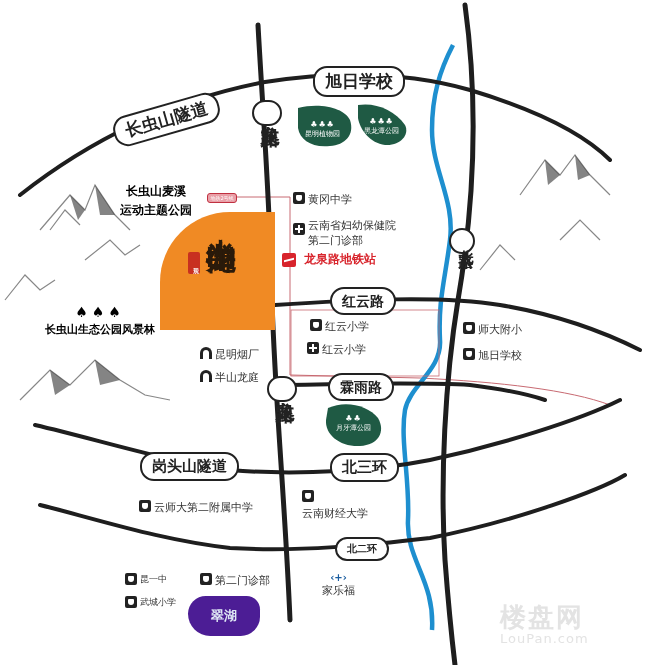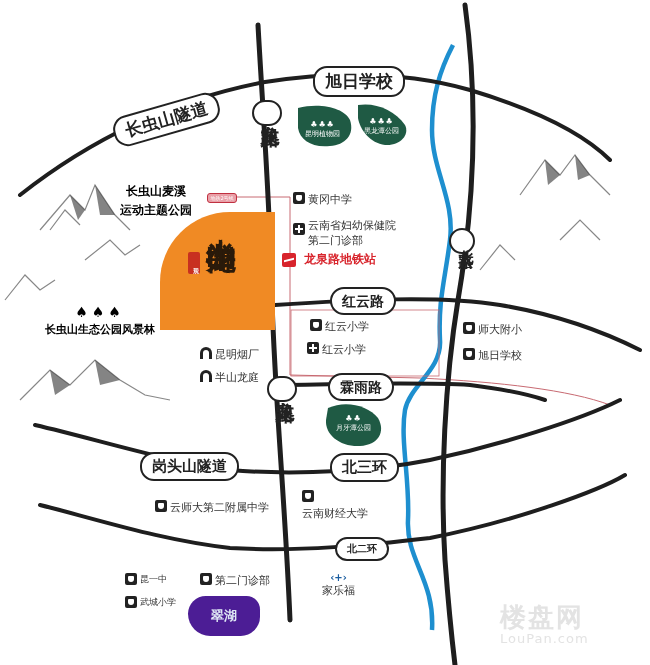--- a/index.html
+++ b/index.html
@@ -161,21 +161,21 @@
   <span>旭日学校</span>
 </div>
 <div class="label" style="left:200px; top:347px;">
   <span class="icon-bldg"></span>
   <span>昆明烟厂</span>
 </div>
 <div class="label" style="left:200px; top:370px;">
   <span class="icon-bldg"></span>
   <span>半山龙庭</span>
 </div>
-<div class="label" style="left:155px; top:500px;">
+<div class="label" style="left:139px; top:500px;">
   <span class="icon-box icon-school"></span>
   <span>云师大第二附属中学</span>
 </div>
 <div class="label" style="left:302px; top:490px; flex-direction:column; gap:4px;">
   <span class="icon-box icon-school"></span>
   <span>云南财经大学</span>
 </div>
 <div class="label" style="left:125px; top:573px; font-size:9px;">
   <span class="icon-box icon-school"></span>
   <span>昆一中</span>

